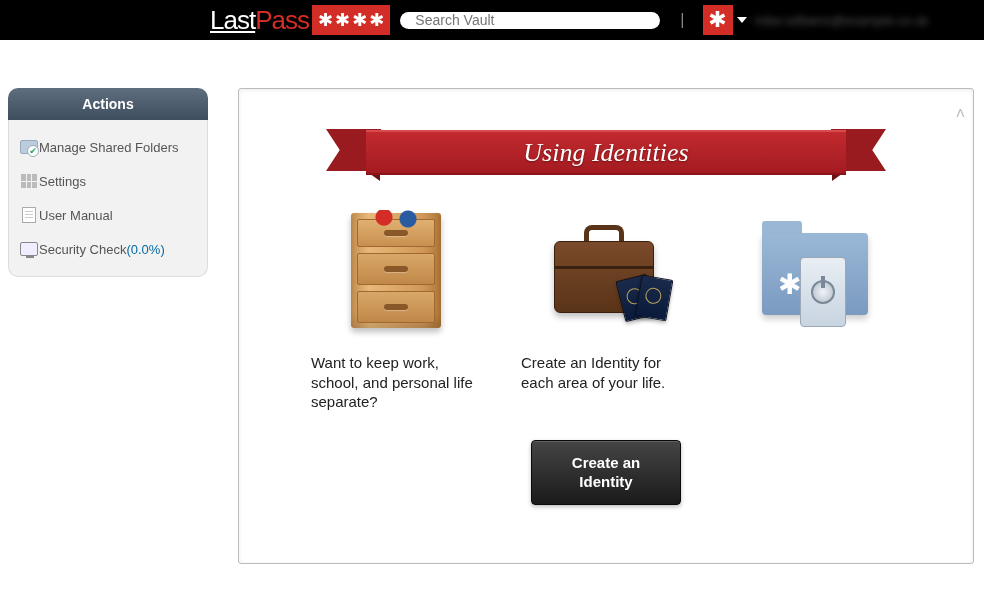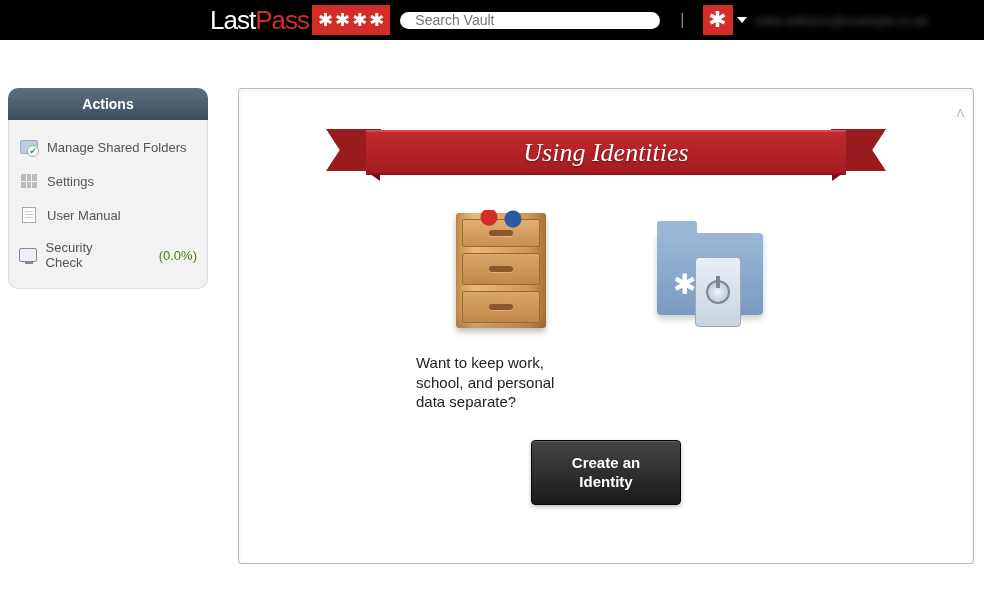--- a/index.html
+++ b/index.html
@@ -2,41 +2,41 @@
 <html><head>
 <meta charset="utf-8">
 <style>
   * { box-sizing: border-box; margin: 0; padding: 0; }
   body { font-family: Arial, Helvetica, sans-serif; background: #fff; width: 984px; height: 592px; overflow: hidden; }
   
   
   .topbar { height: 40px; background: #000; display: flex; align-items: center; padding: 0 0 0 210px; position: relative; }
   .logo { display: flex; align-items: center; }
   .logo-text { font-size: 26px; font-weight: 300; letter-spacing: -1px; }
-  .logo-last { color: #fff; }
+  .logo-last { color: #fff; text-decoration: underline; }
   .logo-pass { color: #d32d27; font-weight: 400; }
   .logo-stars { background: #d32d27; padding: 2px 6px; margin-left: 3px; display: flex; gap: 2px; align-items: center; height: 30px; }
   .logo-star { color: #fff; font-size: 18px; }
   .search-wrap { margin-left: 10px; }
   .search-input { width: 260px; height: 17px; border-radius: 13px; border: none; padding: 0 15px; font-size: 14px; }
   .sep { color: #888; margin-left: 20px; font-size: 16px; }
   .user-block { display: flex; align-items: center; margin-left: 18px; }
   .user-icon { width: 30px; height: 30px; background: #d32d27; display: flex; align-items: center; justify-content: center; color: #fff; font-size: 22px; position: relative; }
   .user-icon::after { content: ''; position: absolute; right: -14px; top: 12px; border-left: 5px solid transparent; border-right: 5px solid transparent; border-top: 6px solid #fff; }
   .user-email { color: #555; margin-left: 22px; font-size: 13px; filter: blur(3px); }
   
   .main-wrap { display: flex; padding: 48px 0 0 8px; gap: 30px; }
   
   
   .sidebar { width: 200px; }
   .sidebar-header { background: #4a5a6a; background: linear-gradient(#5e6e7e, #3e4e5e); color: #fff; text-align: center; padding: 8px 0; font-weight: bold; font-size: 14px; border-top-left-radius: 10px; border-top-right-radius: 10px; }
   .sidebar-body { background: #f2f2f2; border: 1px solid #ddd; border-top: none; border-bottom-left-radius: 10px; border-bottom-right-radius: 10px; padding: 10px 0 10px 0; }
-  .side-item { display: flex; align-items: center; gap: 8px; padding: 8px 10px; font-size: 13px; color: #555; cursor: pointer; }
+  .side-item { display: flex; align-items: center; gap: 0; padding: 8px 10px; font-size: 13px; color: #555; cursor: pointer; }
   .side-icon { width: 20px; height: 18px; display: inline-flex; align-items: center; justify-content: center; color: #888; position: relative; }
-  .security-pct { color: #4d7c0f; margin-left: 24px; }
+  .security-pct { color: #0369a1; }
   
   
   .content { flex: 1; padding-right: 10px; }
   .tabs { display: flex; gap: 4px; margin-bottom: 0; }
   .tab { background: linear-gradient(#f8f8f8, #dcdcdc); border: 1px solid #bbb; border-bottom: none; padding: 5px 12px; font-size: 13px; font-weight: bold; color: #333; border-top-left-radius: 4px; border-top-right-radius: 4px; cursor: pointer; }
   .tab.active { background: #fefefe; color: #222; }
   .panel { background: #fff; border: 1px solid #bbb; border-radius: 3px; padding: 28px 30px 0 30px; height: 476px; position: relative; box-shadow: inset 0 1px 4px rgba(0,0,0,.08); }
   
   
   .ribbon-wrap { position: relative; width: 540px; margin: 0 auto 30px auto; height: 58px; }
@@ -182,23 +182,36 @@
 
       <div class="features">
         <div class="feature">
           <div class="feature-icon">
             <div class="cabinet">
               <div class="drawer d1"></div>
               <div class="drawer d2"></div>
               <div class="drawer d3"></div>
             </div>
           </div>
-          <div class="feature-text">Want to keep work, school, and personal data separate?</div>
-        </div>
-
+          <div class="feature-text">Want to keep work, school, and personal life separate?</div>
+        </div>
+
+        <div class="feature">
+          <div class="feature-icon">
+            <div class="briefcase">
+              <div class="case-handle"></div>
+              <div class="case-body"></div>
+              <div class="passports">
+                  <div class="pp p1"></div>
+                  <div class="pp p2"></div>
+                </div>
+            </div>
+          </div>
+          <div class="feature-text">Create an Identity for each area of your life.</div>
+        </div>
 
         <div class="feature">
           <div class="feature-icon">
             <div class="vault-folder">
               <div class="folder-tab"></div>
               <div class="folder-back">
                 <div class="dial-plate">
                     <div class="dial"></div>
                   </div>
                 <span class="folder-star">✱</span>

